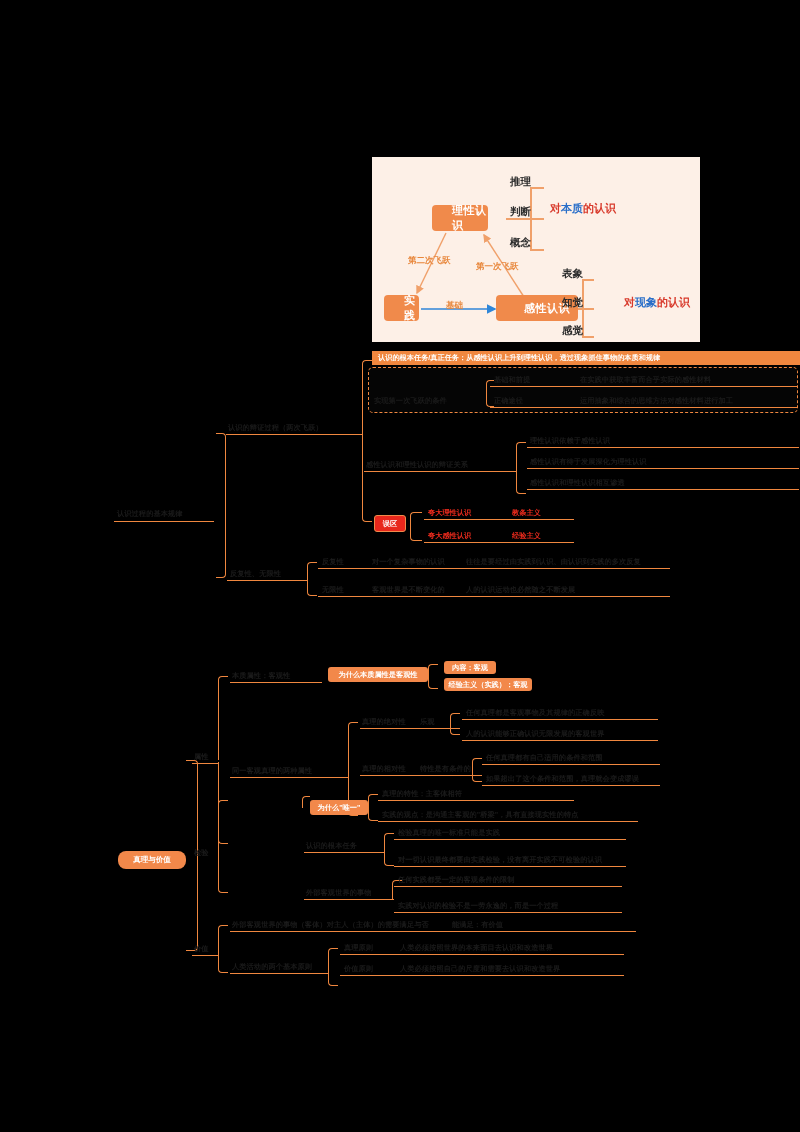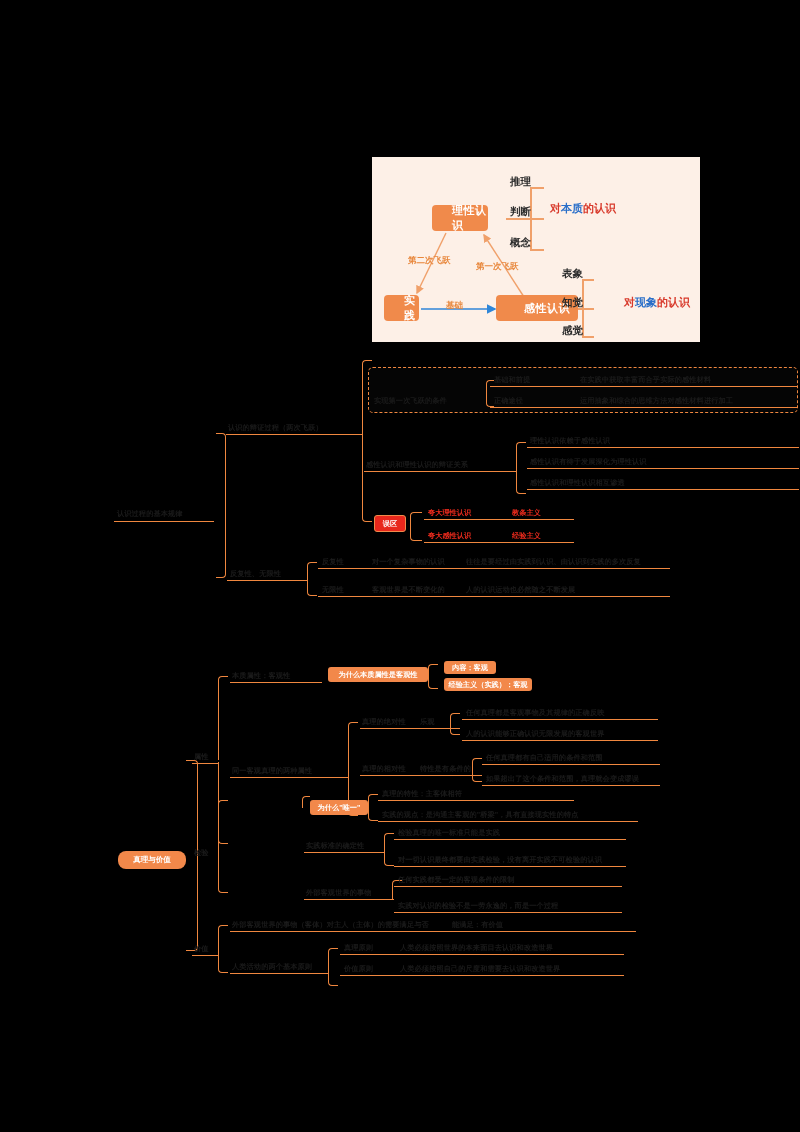--- a/index.html
+++ b/index.html
@@ -180,20 +180,21 @@
     <div class="dg-orange-lbl" style="left:74px; top:143px;">基础</div>
 
     <div class="dg-red-lbl" style="left:178px; top:44px;">
       <span>对</span><span class="blue">本质</span><span>的认识</span>
     </div>
     <div class="dg-red-lbl" style="left:252px; top:138px;">
       <span>对</span><span class="blue">现象</span><span>的认识</span>
     </div>
   </div>
 
+  <div class="mm-bar" style="left:372px; top:351px; width:428px; height:14px;">认识的根本任务/真正任务：从感性认识上升到理性认识，透过现象抓住事物的本质和规律</div>
 
   <div class="dashed-box" style="left:368px; top:367px; width:430px; height:46px;"></div>
 
   <div class="mm-node" style="left:374px; top:396px;">实现第一次飞跃的条件</div>
 
   <div class="mm-node" style="left:494px; top:375px;">基础和前提</div>
   <div class="mm-node" style="left:580px; top:375px;">在实践中获取丰富而合乎实际的感性材料</div>
   <div class="mm-under" style="left:490px; top:386px; width:308px;"></div>
 
   <div class="mm-node" style="left:494px; top:396px;">正确途径</div>
@@ -323,21 +324,21 @@
 
   <div class="mm-conn" style="left:368px; top:794px; width:10px; height:14px; border-left-width:1.4px; border-top-width:1.4px; border-radius:4px 0 0 0;"></div>
   <div class="mm-conn" style="left:368px; top:807px; width:10px; height:14px; border-left-width:1.4px; border-bottom-width:1.4px; border-radius:0 0 0 4px;"></div>
 
   <div class="mm-node" style="left:382px; top:789px;">真理的特性：主客体相符</div>
   <div class="mm-under" style="left:378px; top:800px; width:196px;"></div>
 
   <div class="mm-node" style="left:382px; top:810px;">实践的观点：是沟通主客观的"桥梁"，具有直接现实性的特点</div>
   <div class="mm-under" style="left:378px; top:821px; width:260px;"></div>
 
-  <div class="mm-node" style="left:306px; top:841px;">实践标准的确定性</div>
+  <div class="mm-node" style="left:306px; top:841px;">认识的根本任务</div>
   <div class="mm-under" style="left:304px; top:852px; width:80px;"></div>
 
   <div class="mm-conn" style="left:384px; top:833px; width:10px; height:19px; border-left-width:1.4px; border-top-width:1.4px; border-radius:4px 0 0 0;"></div>
   <div class="mm-conn" style="left:384px; top:851px; width:10px; height:15px; border-left-width:1.4px; border-bottom-width:1.4px; border-radius:0 0 0 4px;"></div>
 
   <div class="mm-node" style="left:398px; top:828px;">检验真理的唯一标准只能是实践</div>
   <div class="mm-under" style="left:394px; top:839px; width:232px;"></div>
 
   <div class="mm-node" style="left:398px; top:855px;">对一切认识最终都要由实践检验，没有离开实践不可检验的认识</div>
   <div class="mm-under" style="left:394px; top:866px; width:232px;"></div>

